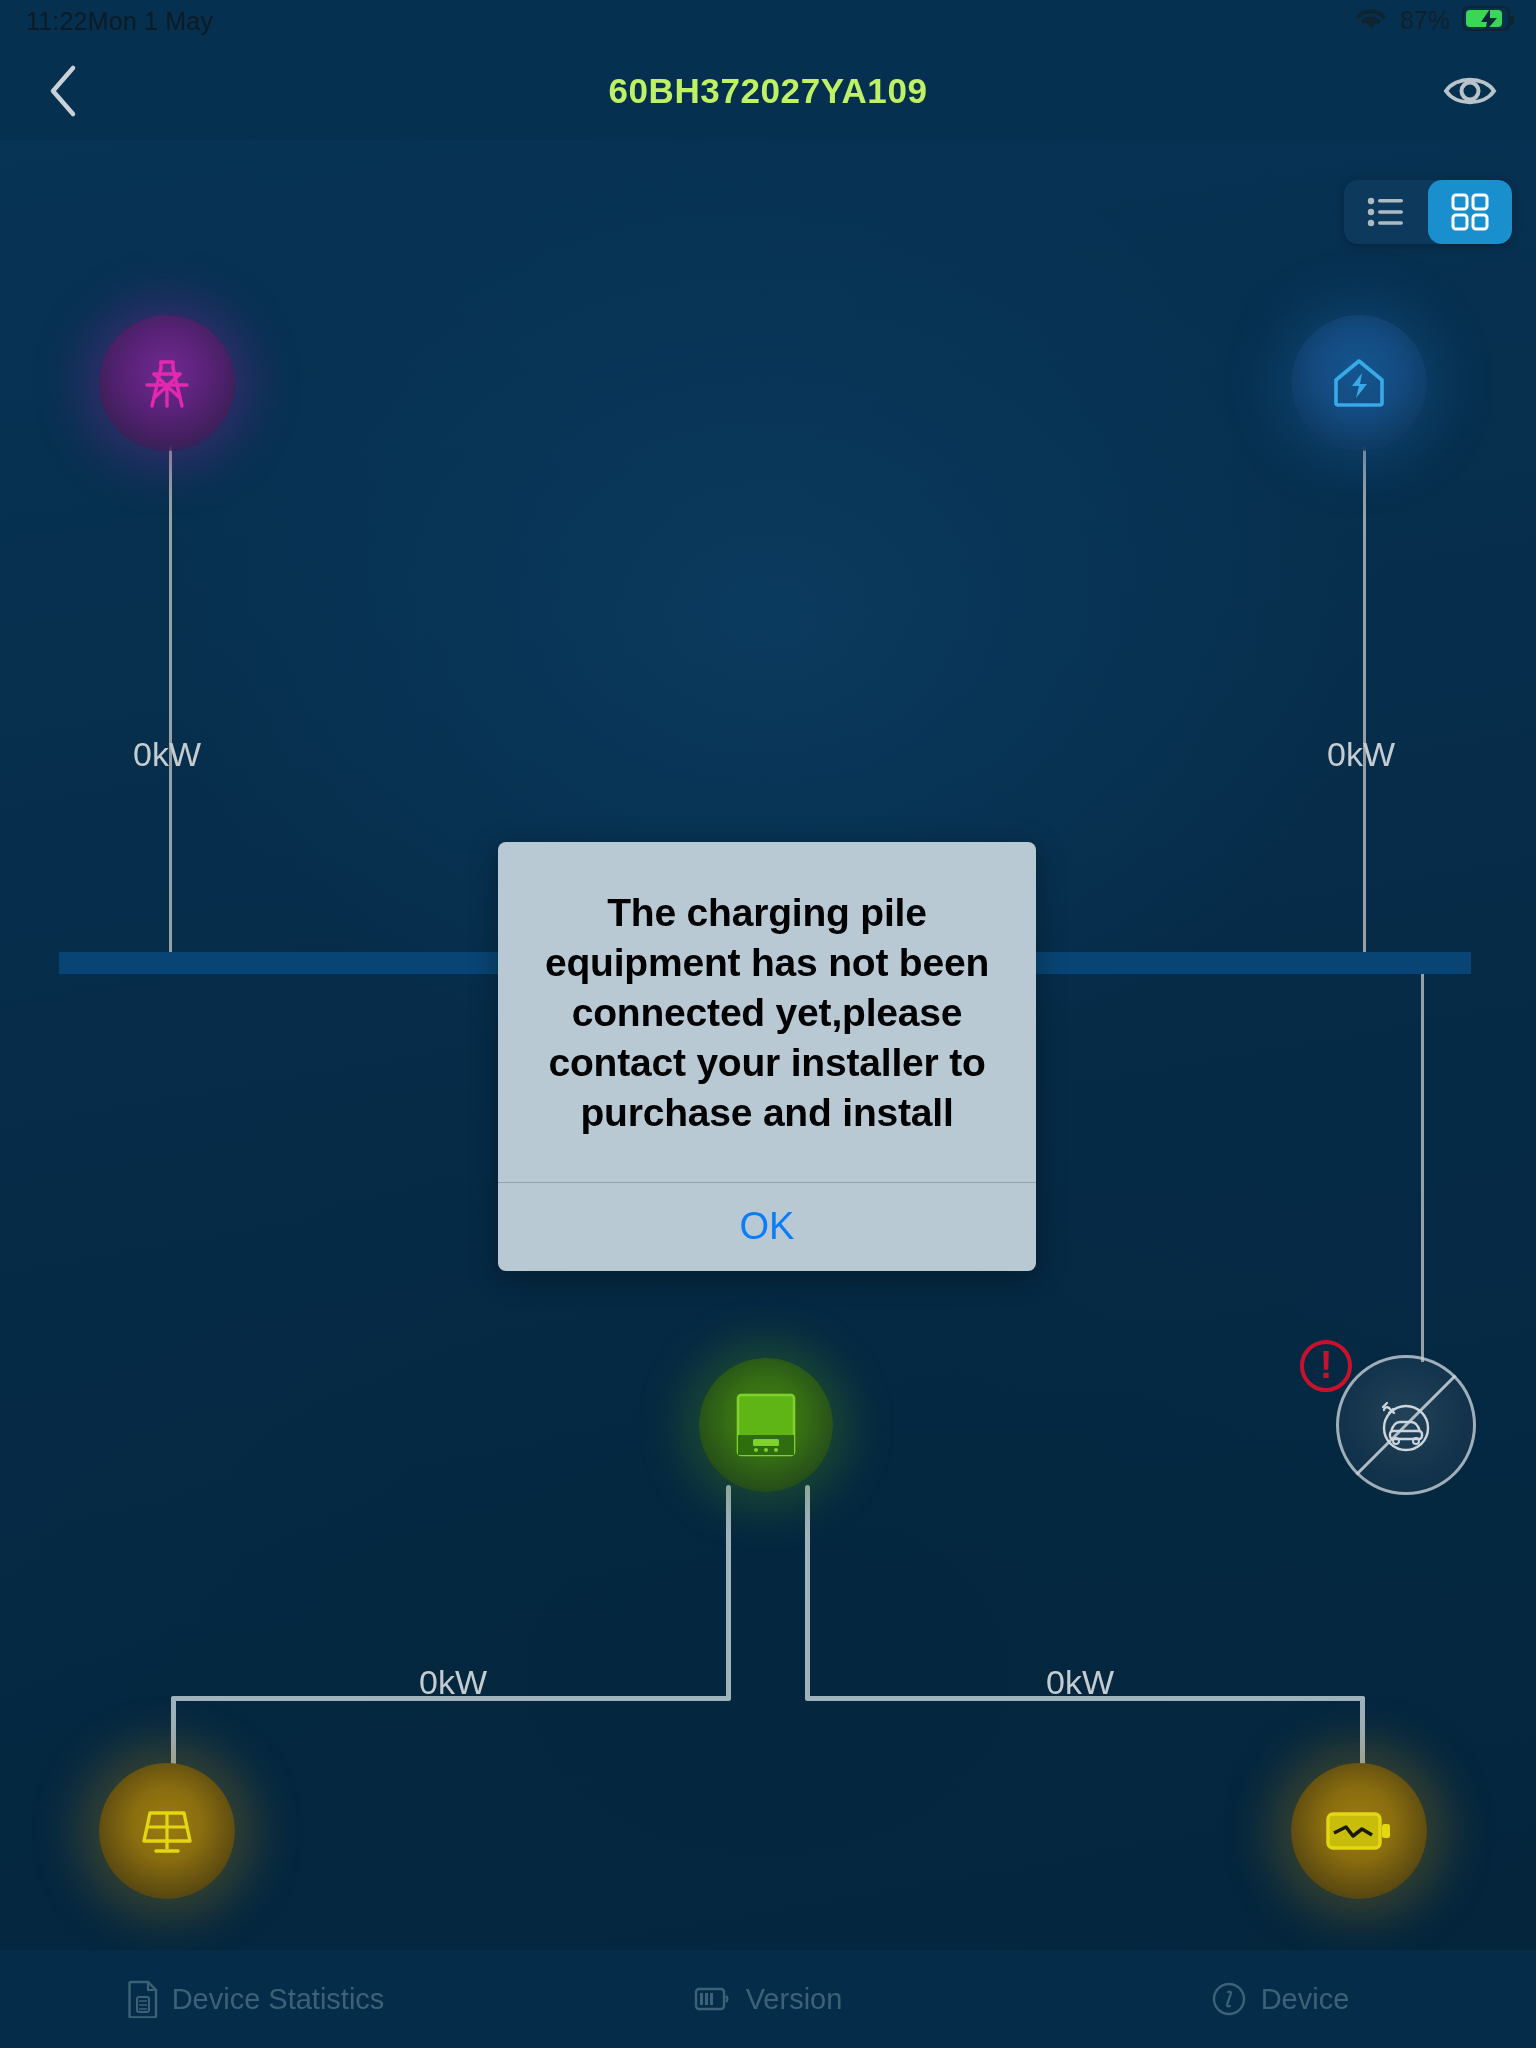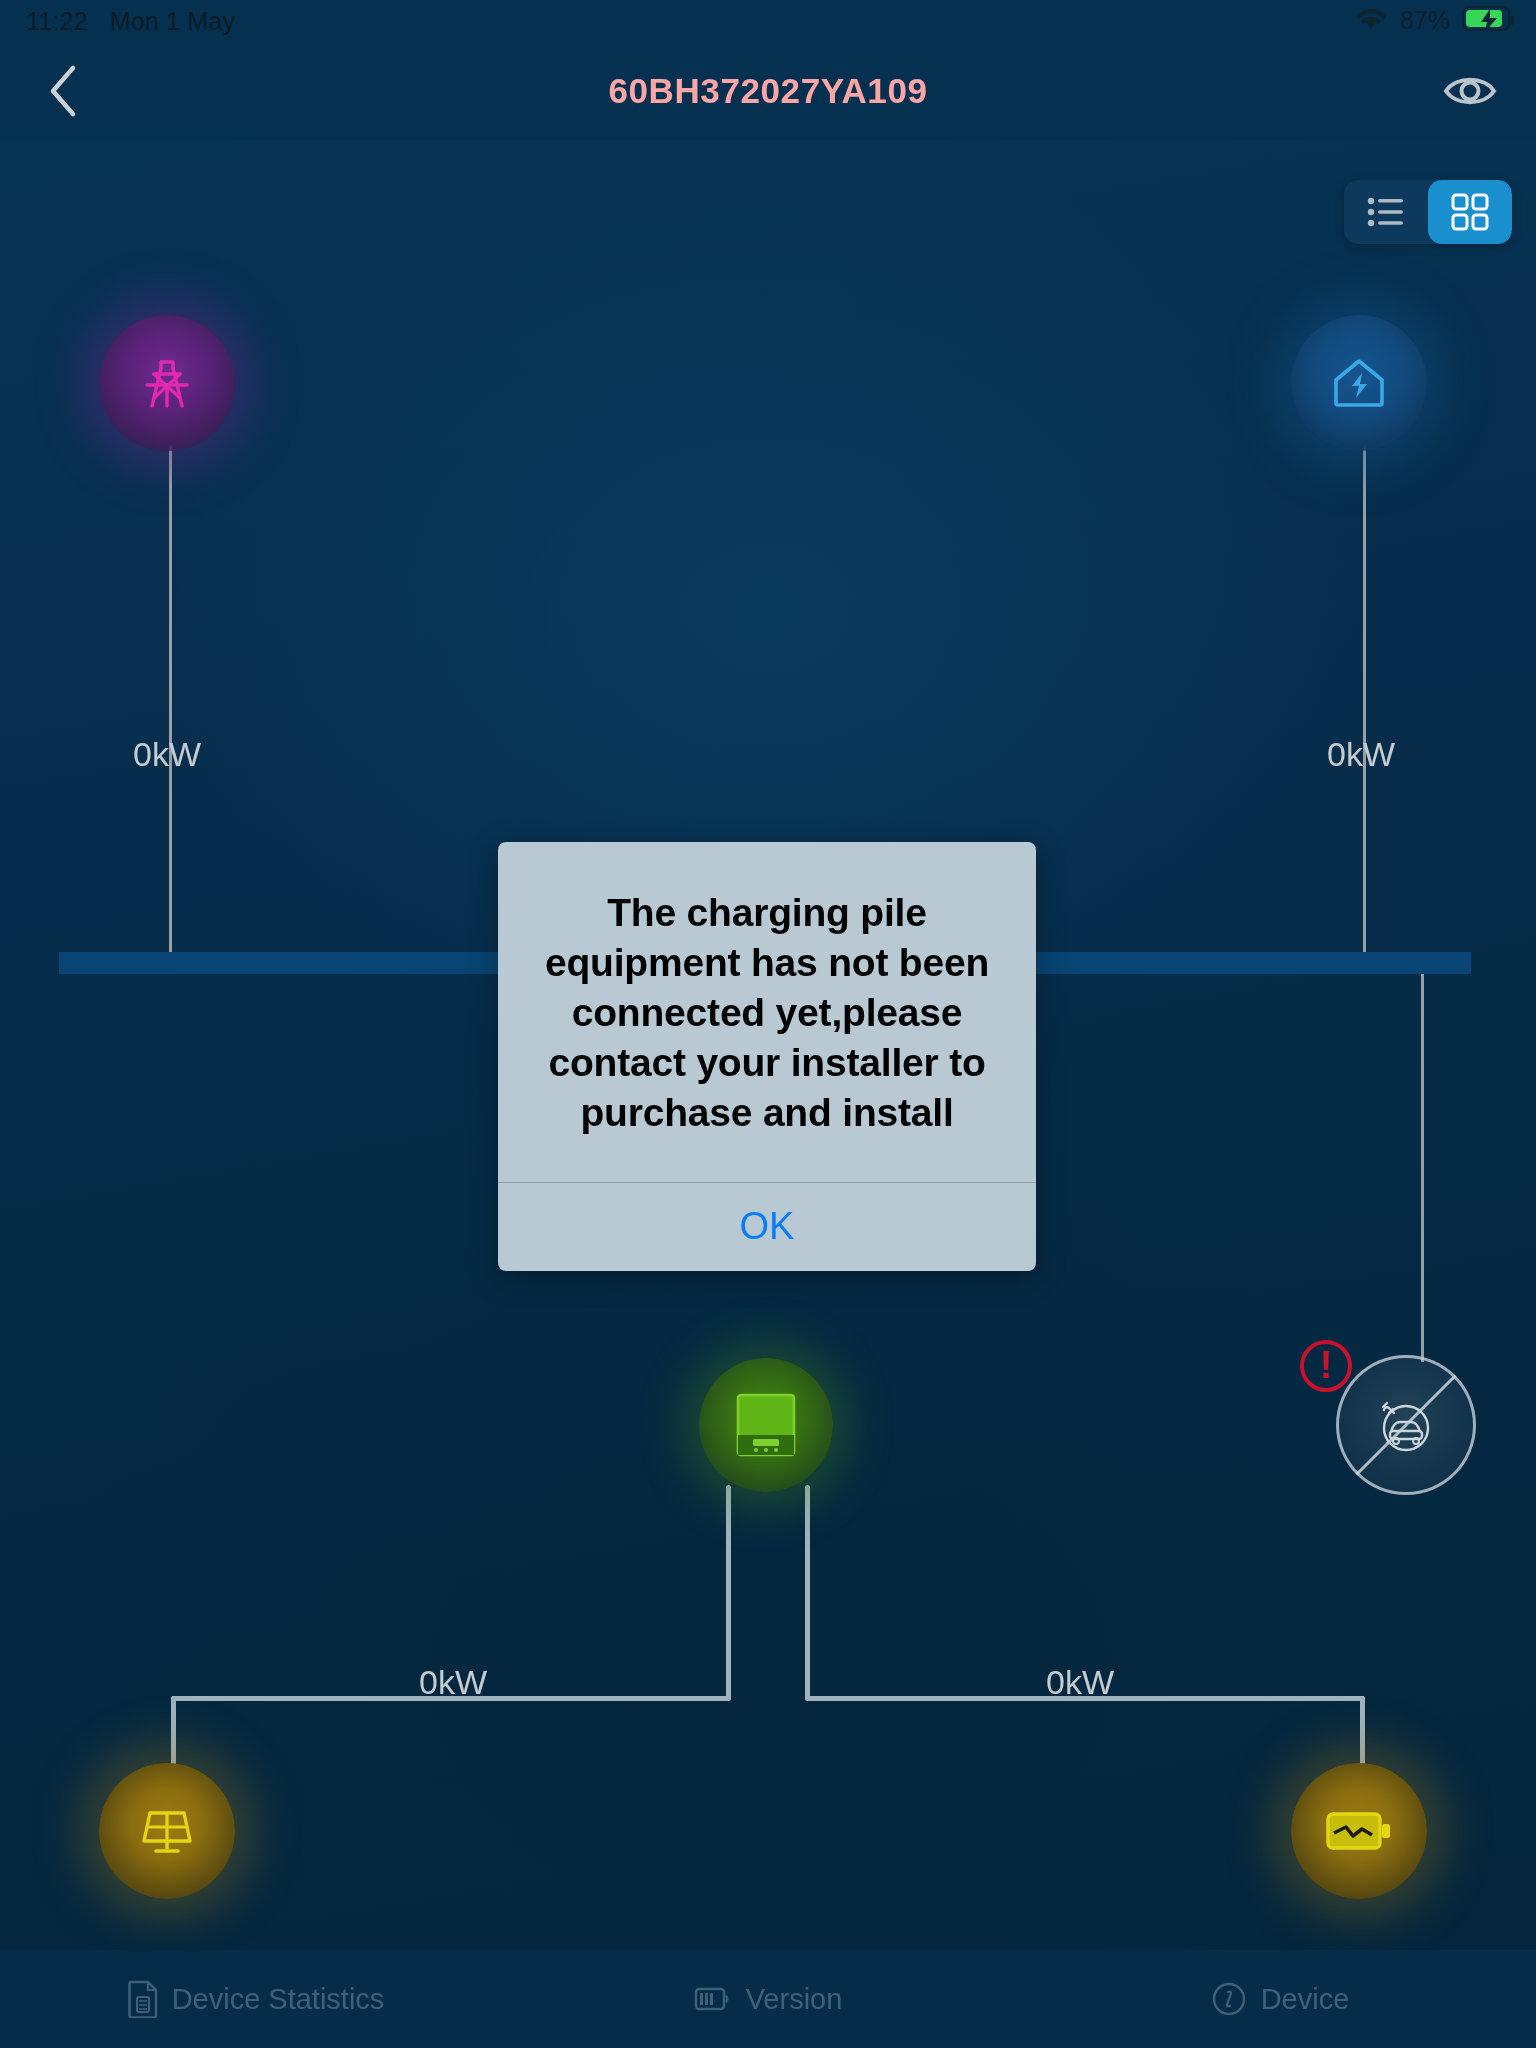--- a/index.html
+++ b/index.html
@@ -28,21 +28,20 @@
     height: 42px;
     background: #063050;
     display: flex;
     align-items: center;
     padding: 0 26px;
     z-index: 40;
   }
   .status-left {
     display: flex;
     align-items: center;
-    gap: 22px;
     color: #0c1b24;
     font-size: 25px;
     font-weight: 400;
     letter-spacing: 0.2px;
   }
   .status-right {
     margin-left: auto;
     display: flex;
     gap: 12px;
   }
@@ -94,21 +93,21 @@
     position: absolute;
     left: 36px; top: 50%;
     transform: translateY(-50%);
     width: 54px; height: 54px;
     display: flex; align-items: center; justify-content: center;
     cursor: pointer;
   }
   .nav-title {
     width: 100%;
     text-align: center;
-    color: #fca5a5;
+    color: #bef264;
     font-size: 35px;
     font-weight: 700;
     letter-spacing: 0.6px;
   }
   .nav-eye {
     position: absolute;
     right: 38px; top: 50%;
     transform: translateY(-50%);
     width: 56px; height: 56px;
     display: flex; align-items: center; justify-content: center;

